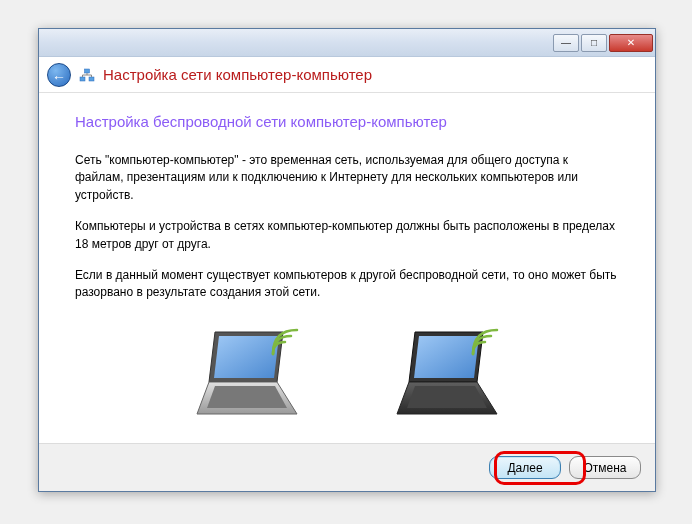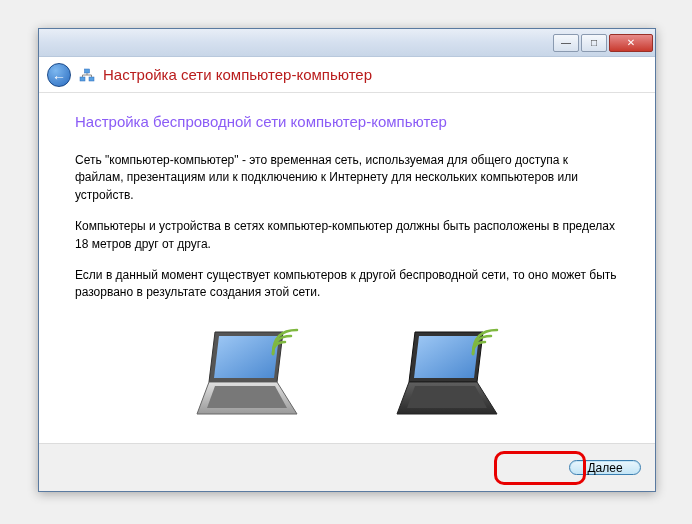--- a/index.html
+++ b/index.html
@@ -12,21 +12,21 @@
     .back-btn { width: 24px; height: 24px; border-radius: 50%; background: radial-gradient(circle at 35% 30%, #7db8f0, #2a6bbf); border: 1px solid #1a4a8a; display: flex; align-items: center; justify-content: center; color: #fff; cursor: pointer; font-size: 14px; }
     .hdr-icon { width: 16px; height: 16px; display: flex; align-items: center; justify-content: center; }
     .hdr-title { color: #b91c1c; font-size: 15px; }
     .content { padding: 20px 36px 10px 36px; background: #fff; }
     .heading { color: #8b5cf6; font-size: 15px; margin-bottom: 22px; }
     .para { color: #000; font-size: 12px; line-height: 1.45; margin-bottom: 14px; }
     .illustration { display: flex; justify-content: center; gap: 60px; margin-top: 22px; }
     .laptop-wrap { position: relative; width: 140px; height: 110px; }
     .wifi-waves { position: absolute; top: 4px; right: 18px; width: 30px; height: 30px; }
     .footer { position: absolute; left: 0; right: 0; bottom: 0; height: 48px; background: #f0f0f0; border-top: 1px solid #dcdcdc; display: flex; align-items: center; justify-content: flex-end; padding: 0 14px; gap: 8px; }
-    .btn { min-width: 72px; height: 15px; border: 1px solid #8a8a8a; border-radius: 9px; background: linear-gradient(to bottom, #fdfdfd, #e6e6e6); font-size: 12px; cursor: pointer; color: #000; padding: 0 8px; }
+    .btn { min-width: 72px; height: 23px; border: 1px solid #8a8a8a; border-radius: 9px; background: linear-gradient(to bottom, #fdfdfd, #e6e6e6); font-size: 12px; cursor: pointer; color: #000; padding: 0 8px; }
     .btn.primary { border: 1px solid #3c7fb1; background: linear-gradient(to bottom, #eaf6fd, #c4e5f6); box-shadow: inset 0 0 0 1px #c4e5f6; }
     .highlight-ring { position: absolute; border: 3px solid #e80000; border-radius: 10px; pointer-events: none; }
     .highlight-next { left: 455px; bottom: 6px; width: 92px; height: 34px; }
   </style>
 </head>
 <body>
 
 <div class="window">
 
   <div class="titlebar">
@@ -112,16 +112,17 @@
             <path d="M 4 26 Q 4 8 22 8" fill="none" stroke="#7fb840" stroke-width="2.5" stroke-linecap="round"></path>
             <path d="M 4 26 Q 4 2 28 2" fill="none" stroke="#7fb840" stroke-width="2.5" stroke-linecap="round"></path>
           </svg>
         </div>
       </div>
     </div>
   </div>
 
   <div class="footer">
     <button class="btn primary">Далее</button>
+    <button class="btn">Отмена</button>
   </div>
 
   <div class="highlight-ring highlight-next"></div>
 </div>
 
 </body></html>

